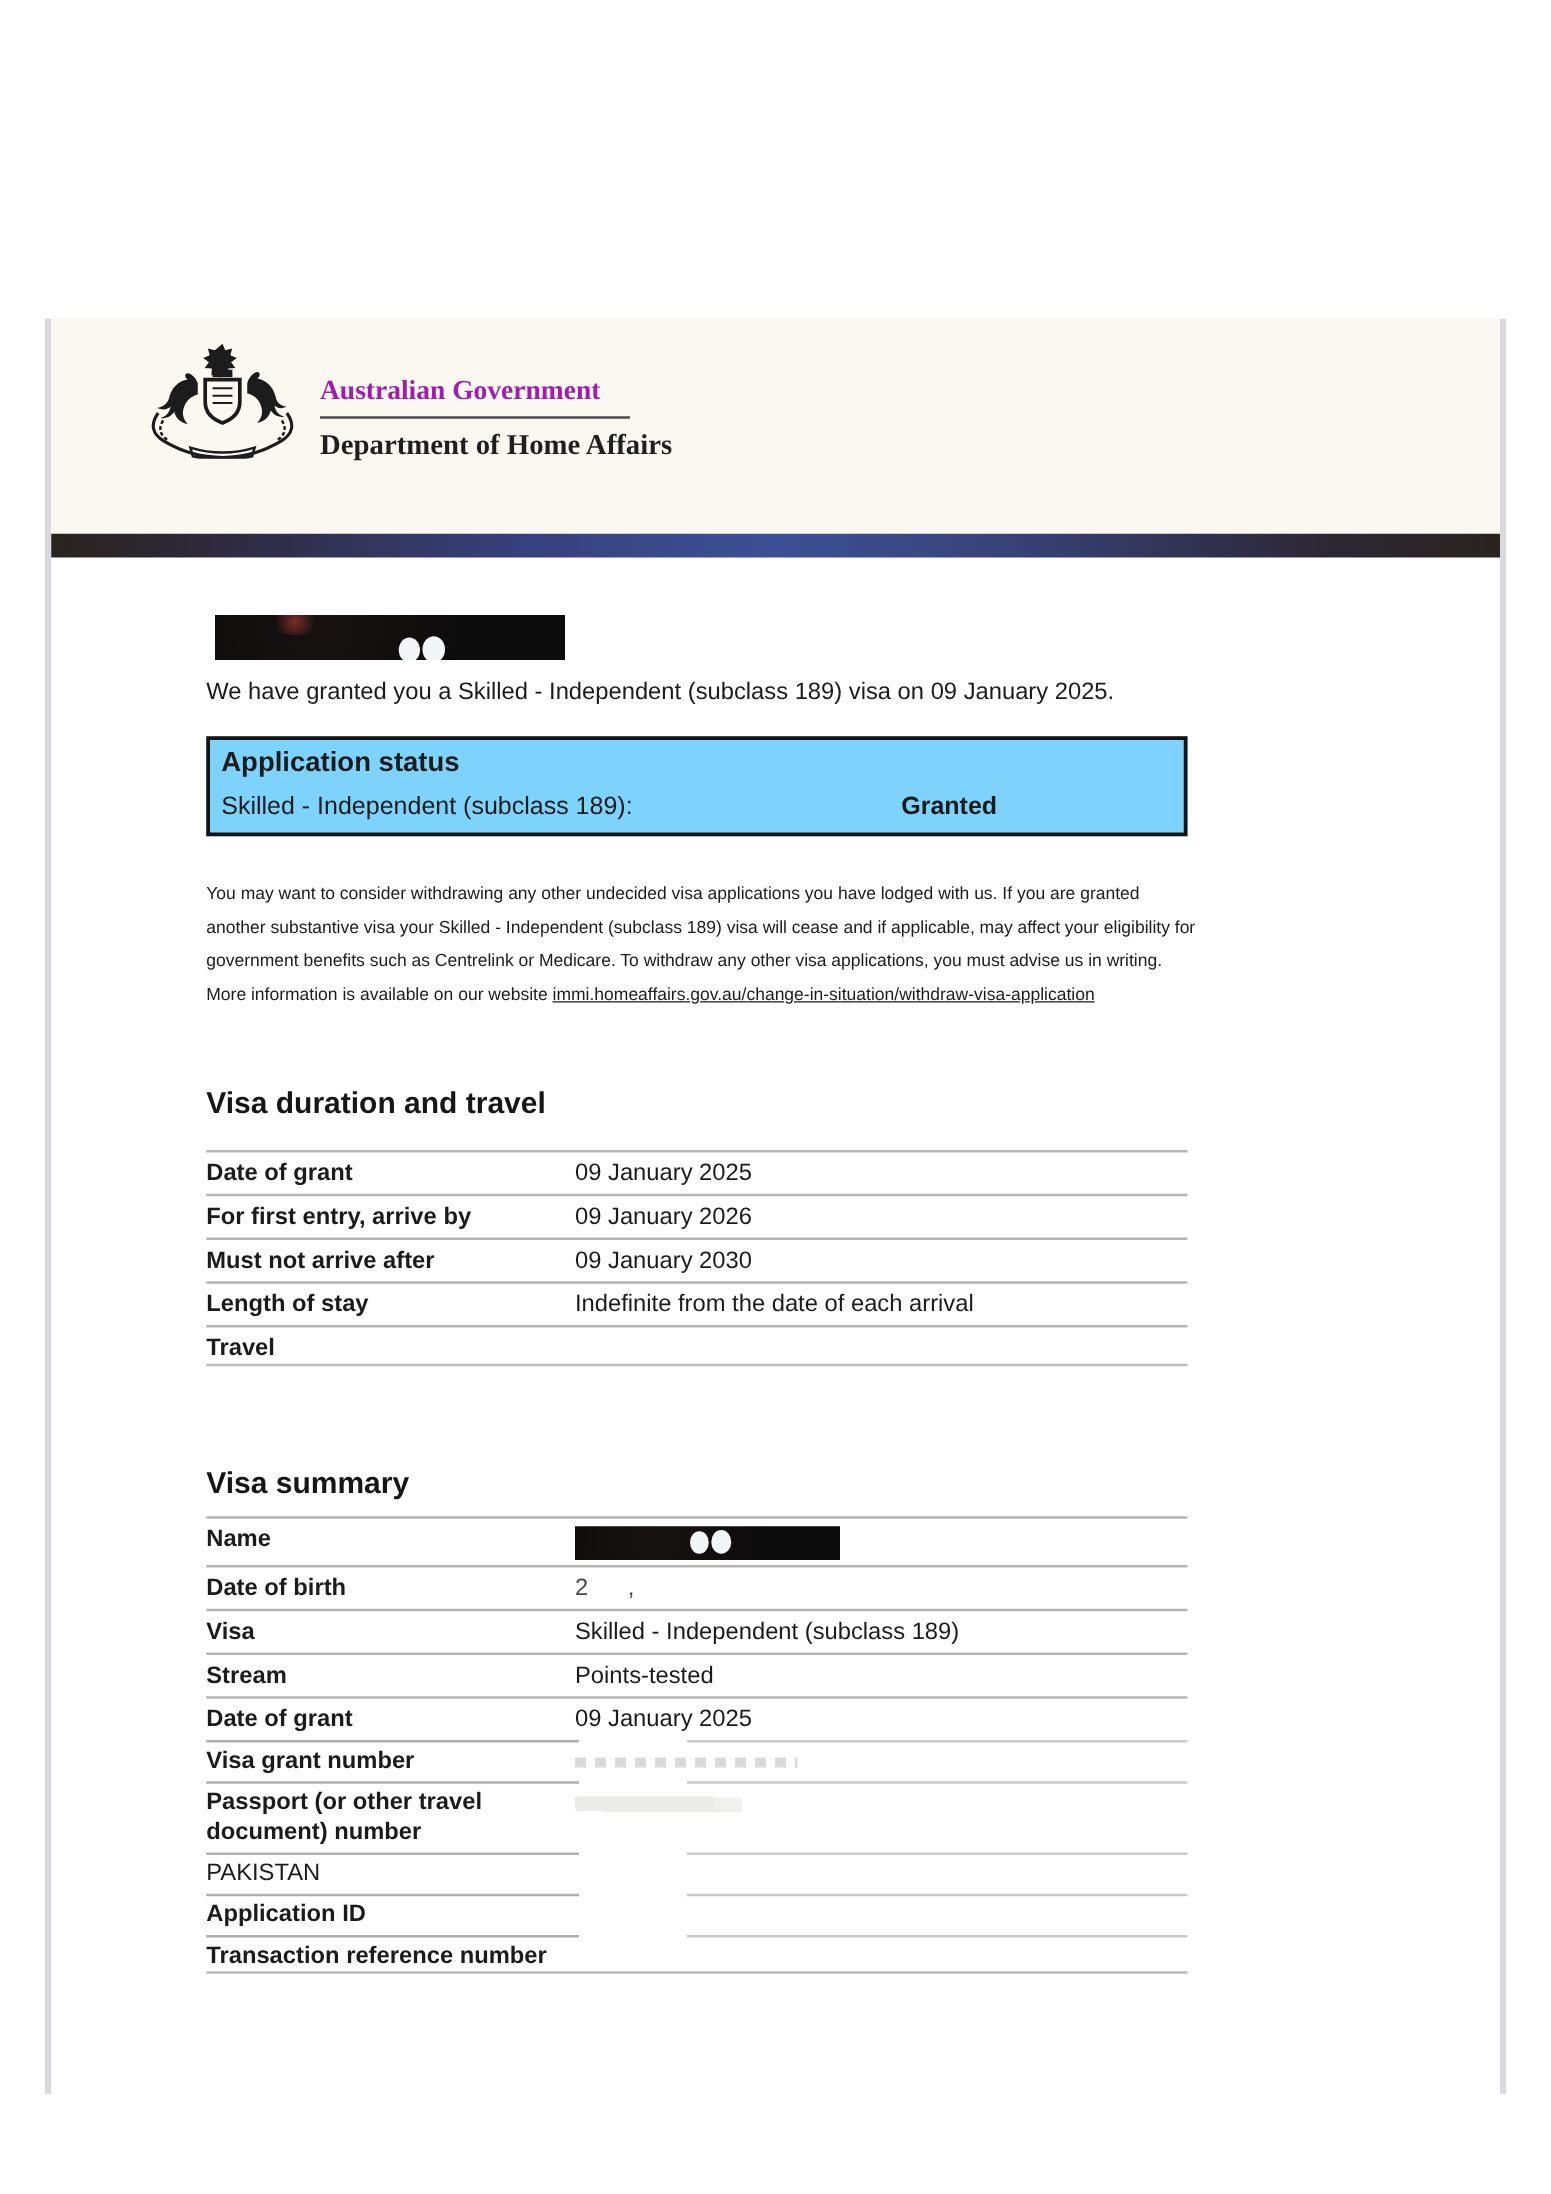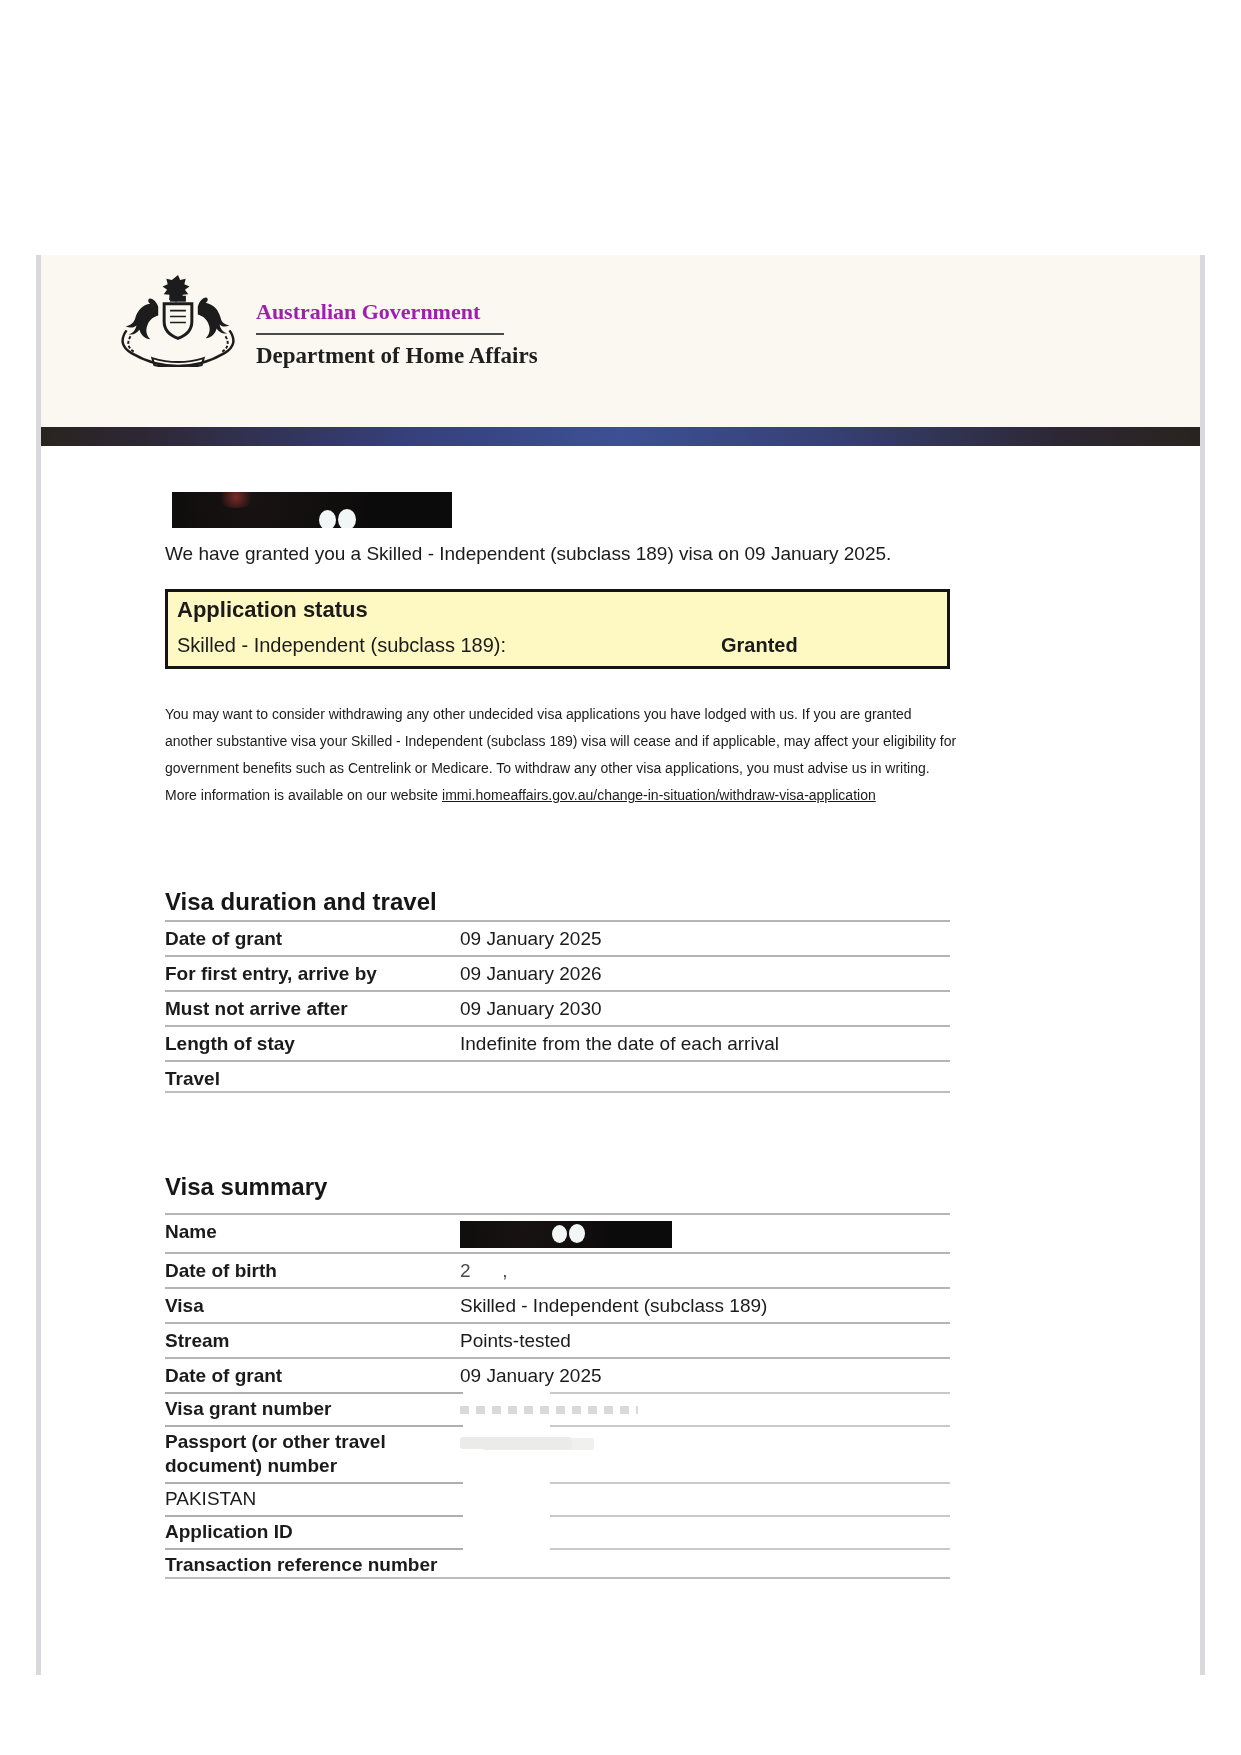--- a/index.html
+++ b/index.html
@@ -31,30 +31,30 @@
   .recipient-redact{position:absolute;left:131px;top:237px;width:280px;height:36px;}
   .recipient-redact .g1{left:147px;top:18px;width:17px;height:20px;}
   .recipient-redact .g2{left:166px;top:17px;width:18px;height:21px;}
   .recipient-redact .reddot{left:44px;top:-6px;width:40px;height:22px;}
   .name-redact{width:212px;height:27px;margin-top:1px;}
   .name-redact .g1{left:92px;top:4px;width:15px;height:18px;}
   .name-redact .g2{left:109px;top:3px;width:16px;height:19px;}
   .intro{position:absolute;left:124px;top:288px;width:800px;font-size:19px;}
   
   .status-box{position:absolute;left:124px;top:334px;width:785px;height:80px;
-    border:3px solid #141414;background:#fef9c3;box-sizing:border-box;}
+    border:3px solid #141414;background:#7dd3fc;box-sizing:border-box;}
   .status-title{position:absolute;left:9px;top:5px;font-size:22px;font-weight:bold;}
   .status-line{position:absolute;left:9px;top:42px;font-size:20px;}
   .status-value{position:absolute;left:553px;top:42px;font-size:20px;font-weight:bold;}
   
   .para{position:absolute;left:124px;top:446px;width:792px;font-size:14px;line-height:27px;}
   .doclink{color:#1b1b1b;text-decoration:underline;cursor:pointer;overflow-wrap:anywhere;}
   
   .section-title{position:absolute;left:124px;font-size:24px;font-weight:bold;color:#161616;}
-  .duration-title{top:633px;}
+  .duration-title{top:614px;}
   .summary-title{top:918px;}
   
   .dtable{position:absolute;left:124px;width:785px;}
   .duration-table{top:665px;}
   .summary-table{top:958px;}
   .trow{display:flex;border-top:2px solid #b5b5b5;padding:5px 0 4px 0;min-height:23px;}
   .trow.broken{border-top:none;
     background-image:linear-gradient(90deg,#afafaf 0%,#afafaf 38%,rgba(0,0,0,0) 38%,rgba(0,0,0,0) 49%,#c9c9c9 49%,#c9c9c9 100%);
     background-size:100% 2px;background-repeat:no-repeat;background-position:top left;}
   .dtable{border-bottom:2px solid #bdbdbd;}

